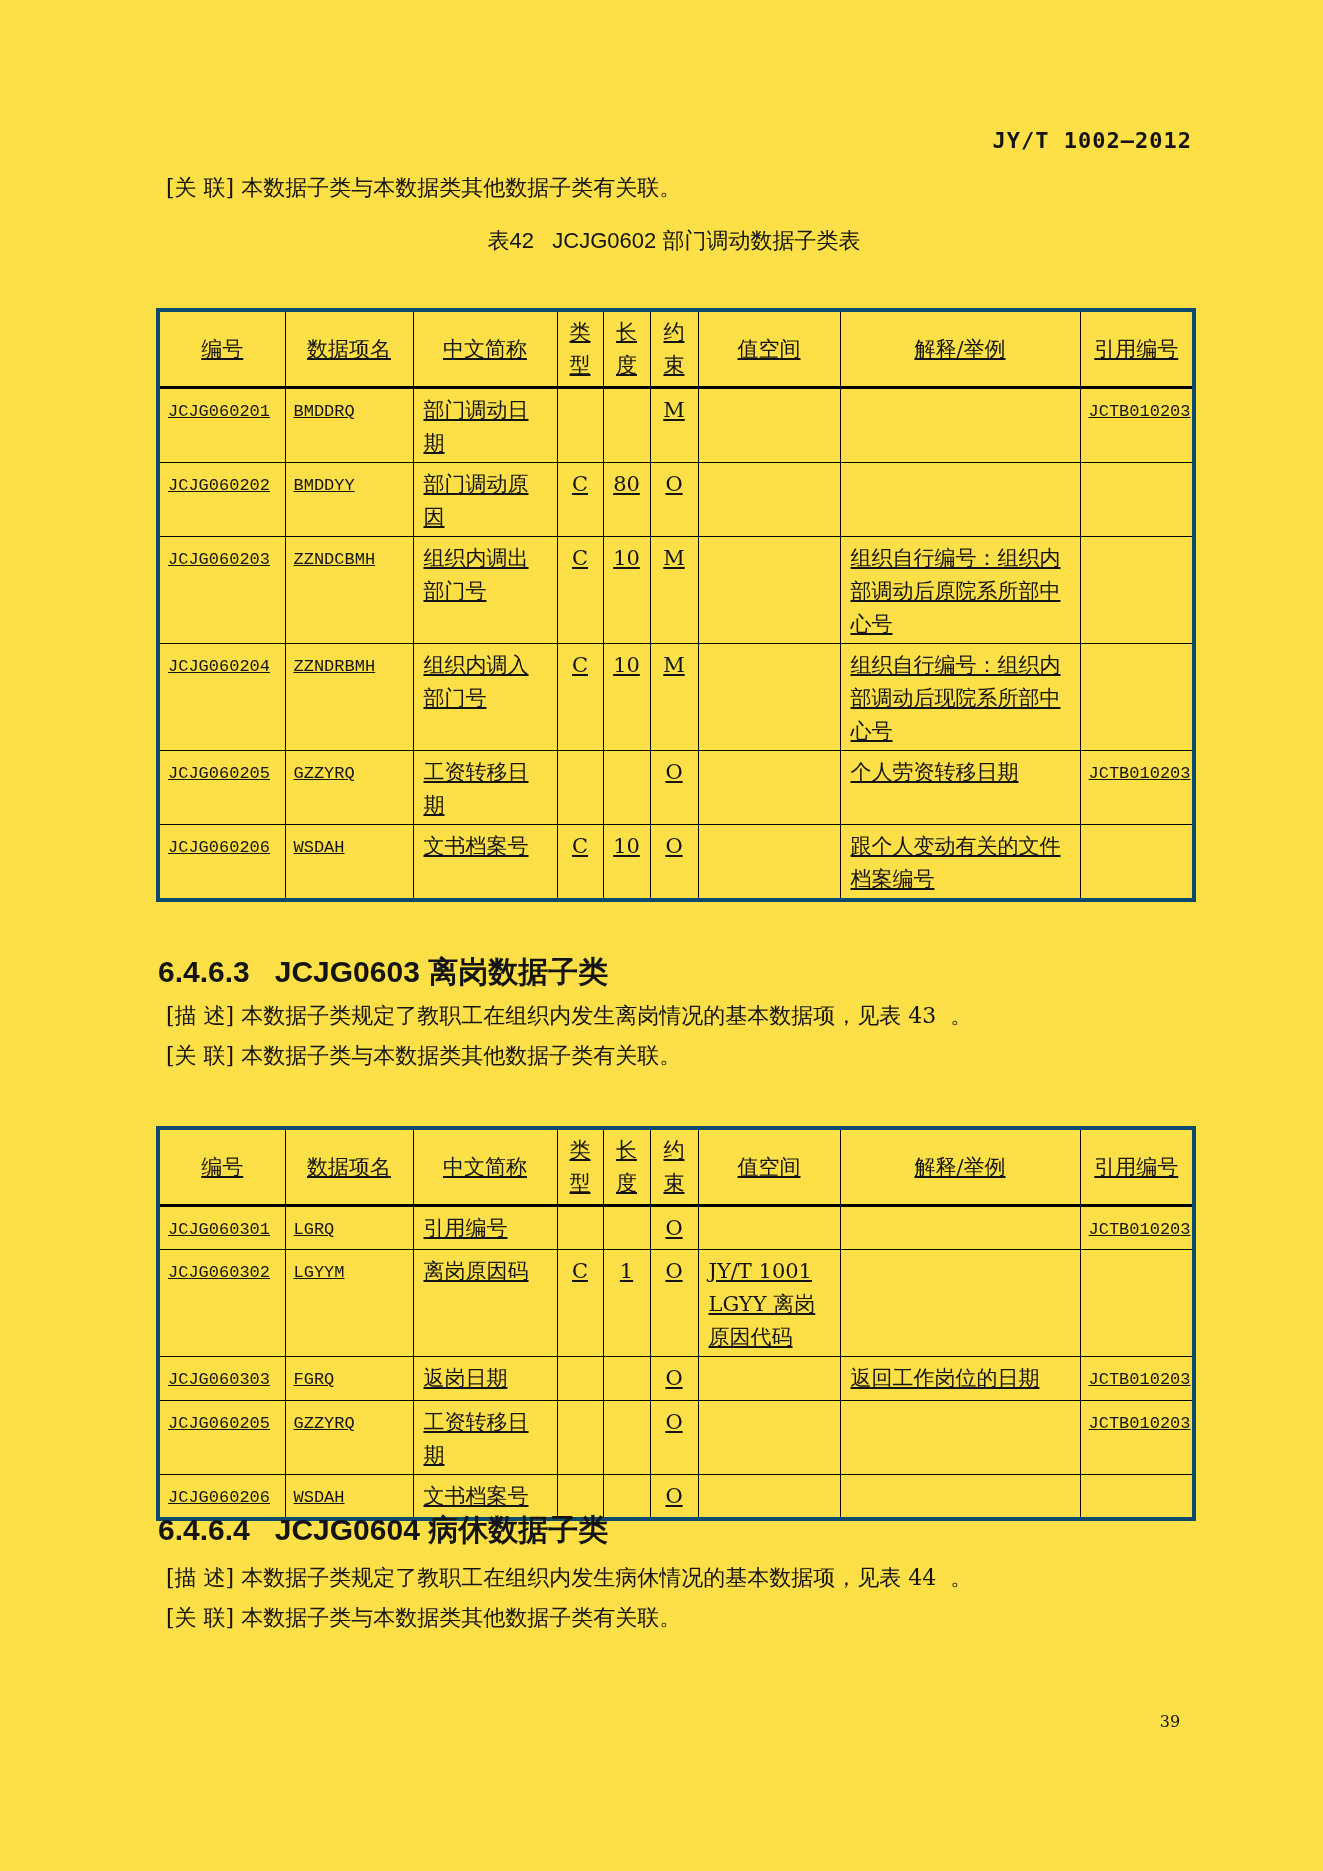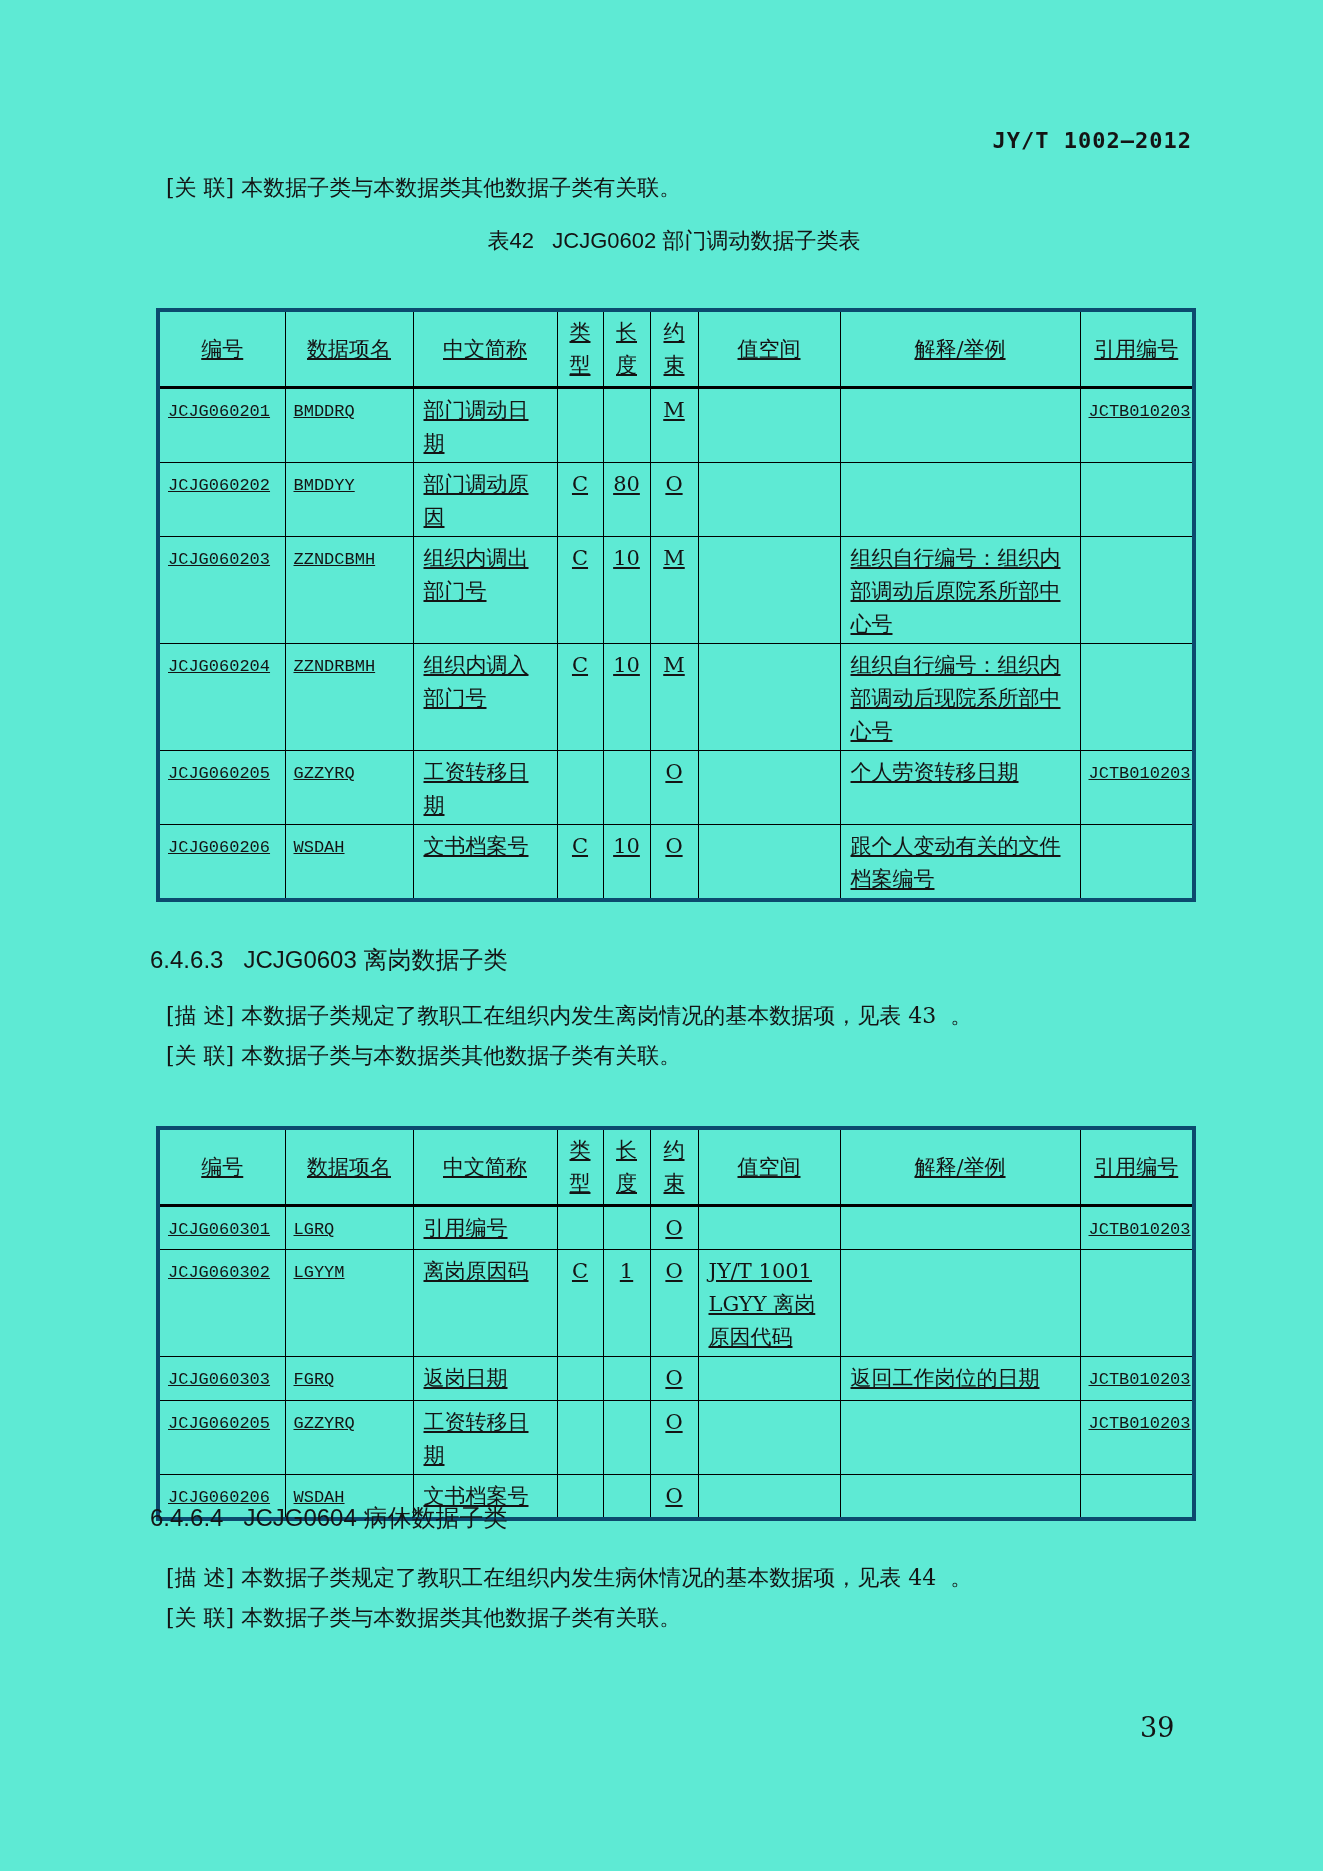--- a/index.html
+++ b/index.html
@@ -1,20 +1,20 @@
 <!DOCTYPE html>
 <html><head>
 <meta charset="utf-8">
 <style>
   html,body{margin:0;padding:0;background:#9a9a9a;}
   .page{
     position:relative;
     width:1323px;height:1871px;
     margin:0 auto;
-    background:#5eead4;
+    background:#fde047;
     font-family:"DejaVu Serif",serif;
     color:#141414;
     overflow:hidden;
   }
   .doc-code{
     position:absolute;top:128px;right:131px;
     font-family:"DejaVu Sans Mono",monospace;
     font-weight:bold;font-size:22px;letter-spacing:1px;
   }
   .para{
@@ -24,23 +24,23 @@
   .p-top{top:172px;}
   .caption{
     position:absolute;left:156px;width:1036px;
     text-align:center;
     font-family:"Liberation Sans",sans-serif;
     font-weight:normal;font-size:22px;white-space:pre;
   }
   .cap42{top:226px;}
   .cap43{top:1082px;}
   .heading{
-    position:absolute;left:150px;margin:0;
+    position:absolute;left:150px;margin:8px;
     font-family:"Liberation Sans",sans-serif;
-    font-weight:normal;font-size:24px;white-space:pre;
+    font-weight:bold;font-size:30px;white-space:pre;
   }
   .h6463{top:944px;}
   .h6464{top:1502px;}
   .p-desc43{top:1000px;text-align:right;}
   .p-rel43{top:1040px;}
   .p-desc44{top:1562px;}
   .p-rel44{top:1602px;}
   table.data{
     position:absolute;left:156px;
     width:1036px;table-layout:fixed;
@@ -73,21 +73,21 @@
     white-space:nowrap;word-break:keep-all;
     padding-left:8px;padding-right:3px;
   }
   tr.rh44{height:44px;}
   tr.rh70{height:70px;}
   tr.rh74{height:74px;}
   tr.rh100{height:100px;}
   tr.rh106{height:106px;}
   .page-num{
     position:absolute;top:1712px;left:1140px;width:60px;
-    text-align:left;font-size:27px;
+    text-align:center;font-size:16px;
   }
 </style>
 </head>
 <body>
 
 <div class="page">
 
   <div class="doc-code">JY/T 1002—2012</div>
 
   <p class="para p-top">[关 联] 本数据子类与本数据类其他数据子类有关联。</p>

